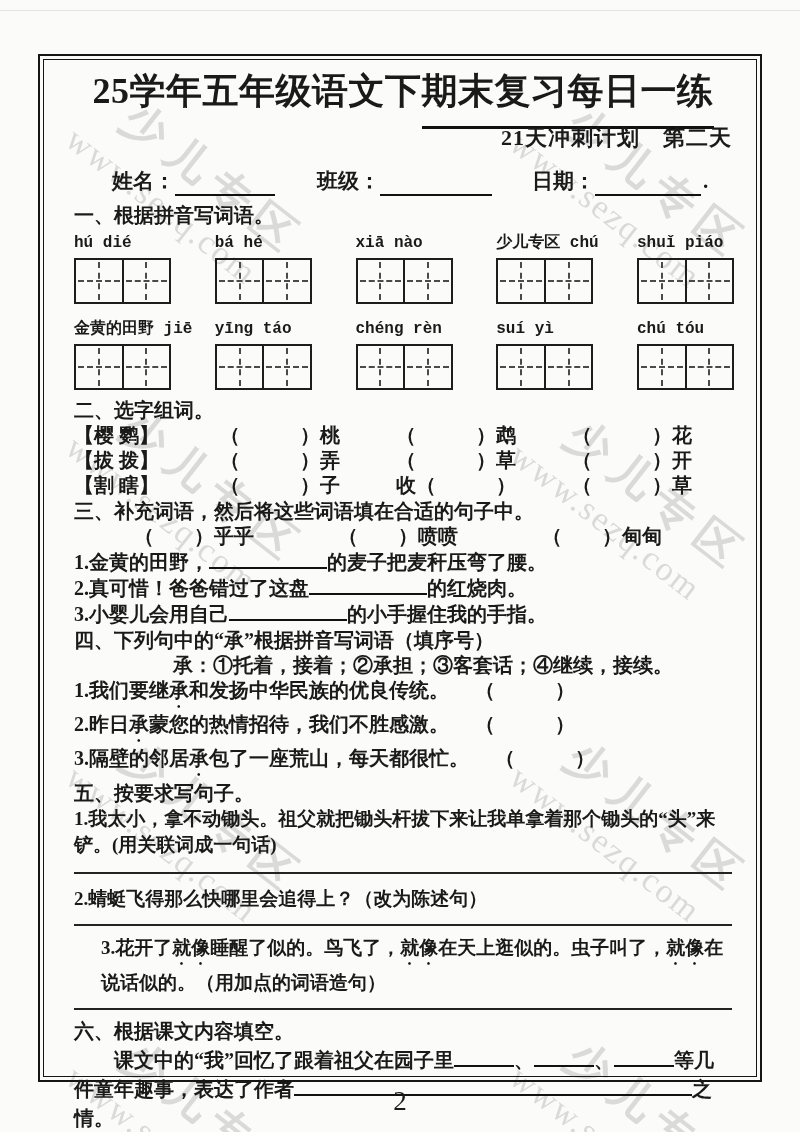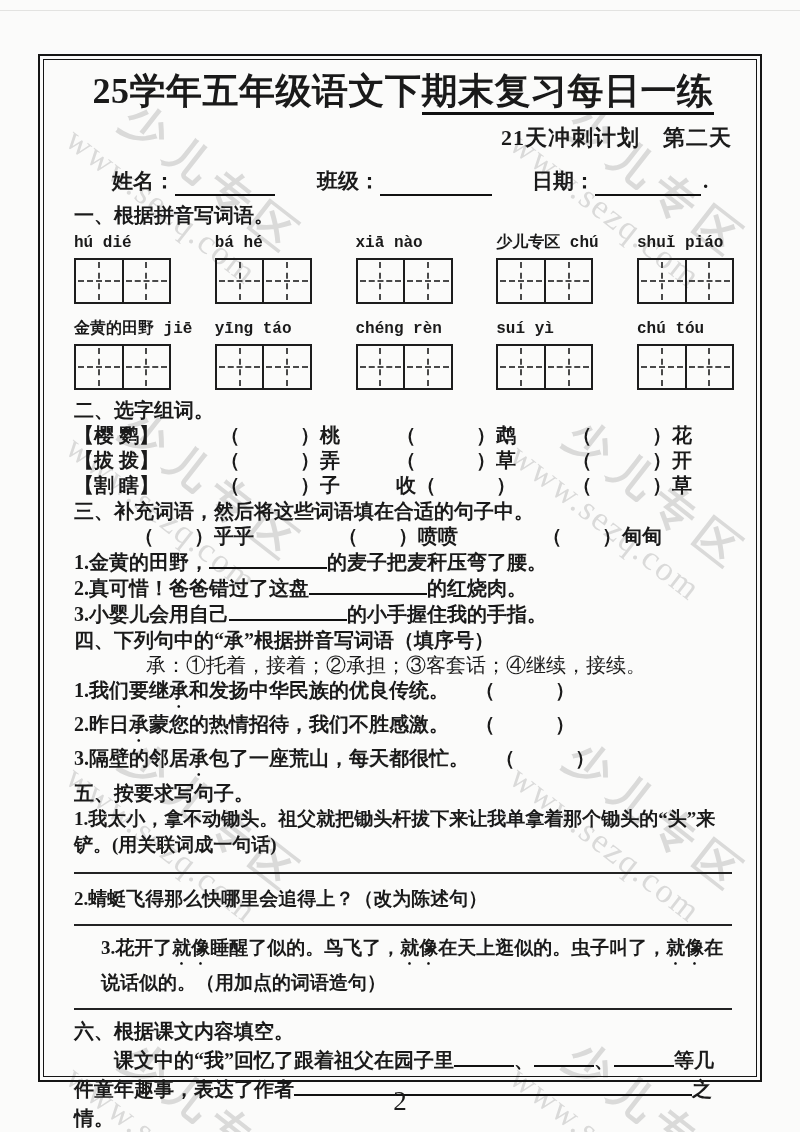--- a/index.html
+++ b/index.html
@@ -18,21 +18,21 @@
   .wm .wm2{position:absolute;left:-6px;top:16px;font-size:34px;letter-spacing:2px;
            transform:rotate(38deg);transform-origin:left top;white-space:nowrap;}
 
   
   .frame{position:absolute;left:38px;top:54px;width:724px;height:1028px;box-sizing:border-box;
          border:2.5px solid #151515;padding:3px;z-index:1;background:transparent;}
   .inner{width:100%;height:100%;box-sizing:border-box;border:1.5px solid #151515;
          padding:6px 24px 0 30px;}
 
   .title{margin:2px 0 0;text-align:center;font-size:36px;line-height:46px;font-weight:900;letter-spacing:.5px;}
-  .title .u{border-bottom:3.5px solid #111;padding-bottom:1px;}
+  .title .u{border-bottom:3.5px solid #111;padding-bottom:15px;}
   .subtitle{margin:6px 0 0;text-align:right;font-size:22px;line-height:36px;font-weight:900;letter-spacing:1px;}
 
   .name-row{margin:10px 0 0 38px;font-size:21px;line-height:30px;font-weight:700;display:flex;align-items:flex-end;font-family:Liberation Serif, serif;}
   .blank{display:inline-block;border-bottom:2px solid #111;height:22px;vertical-align:-4px;}
   .nb1{width:100px;margin-right:42px;}
   .nb2{width:112px;margin-right:40px;}
   .nb3{width:106px;}
   .dot{font-weight:900;margin-left:2px;}
 
   .sec-h{font-size:20px;line-height:26px;font-weight:700;}
@@ -54,21 +54,21 @@
   .s2row{display:grid;grid-template-columns:146px 176px 176px auto;font-size:20px;line-height:25px;font-weight:600;}
   .s2row .bracket{font-weight:700;}
 
   
   .wordblanks{display:flex;margin-left:60px;font-size:20px;line-height:25px;font-weight:600;}
   .wordblanks span{margin-right:84px;white-space:nowrap;}
   .s3item{font-size:20px;line-height:25px;font-weight:600;}
   .b-s3{width:118px;height:18px;border-bottom:2px solid #111;display:inline-block;}
 
   
-  .defs{margin-left:72px;font-size:20px;line-height:25px;font-weight:400;}
+  .defs{margin-left:99px;font-size:20px;line-height:25px;font-weight:700;}
   .s4item{font-size:20px;line-height:25px;font-weight:600;}
   .s4item .paren{margin-left:26px;}
   .emdot{-webkit-text-emphasis:filled dot #111;-webkit-text-emphasis-position:under right;
          text-emphasis:filled dot #111;text-emphasis-position:under right;}
 
   
   .s5item{font-size:19px;line-height:26px;font-weight:700;}
   .s5item.l3{line-height:27px;}
   .ansline{border-top:2px solid #232323;height:0;margin-top:14px;}
   .ansline.a2{margin-top:12px;}

